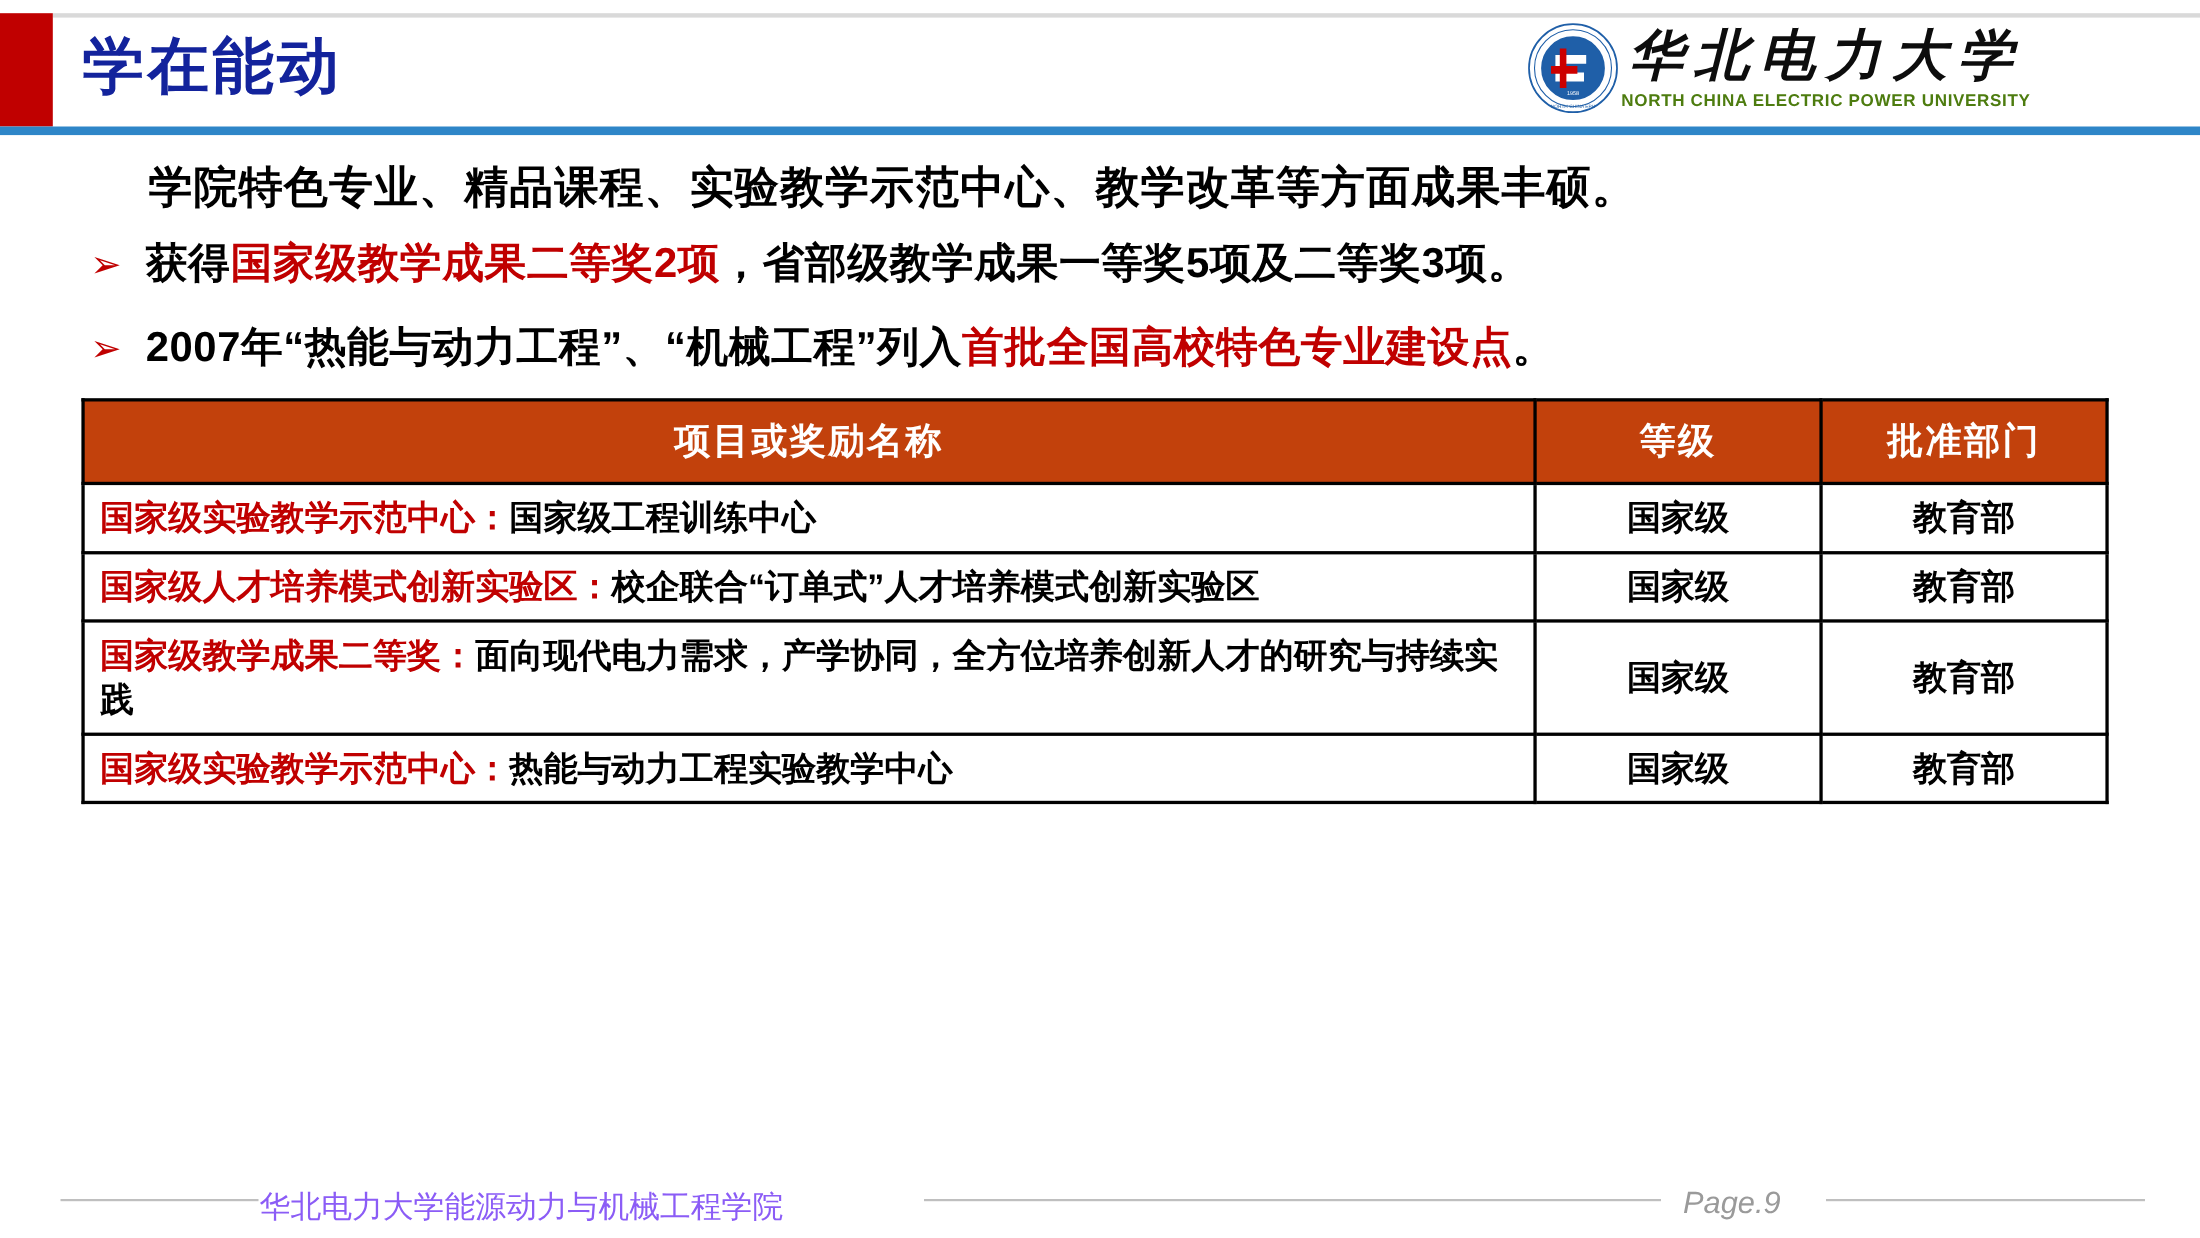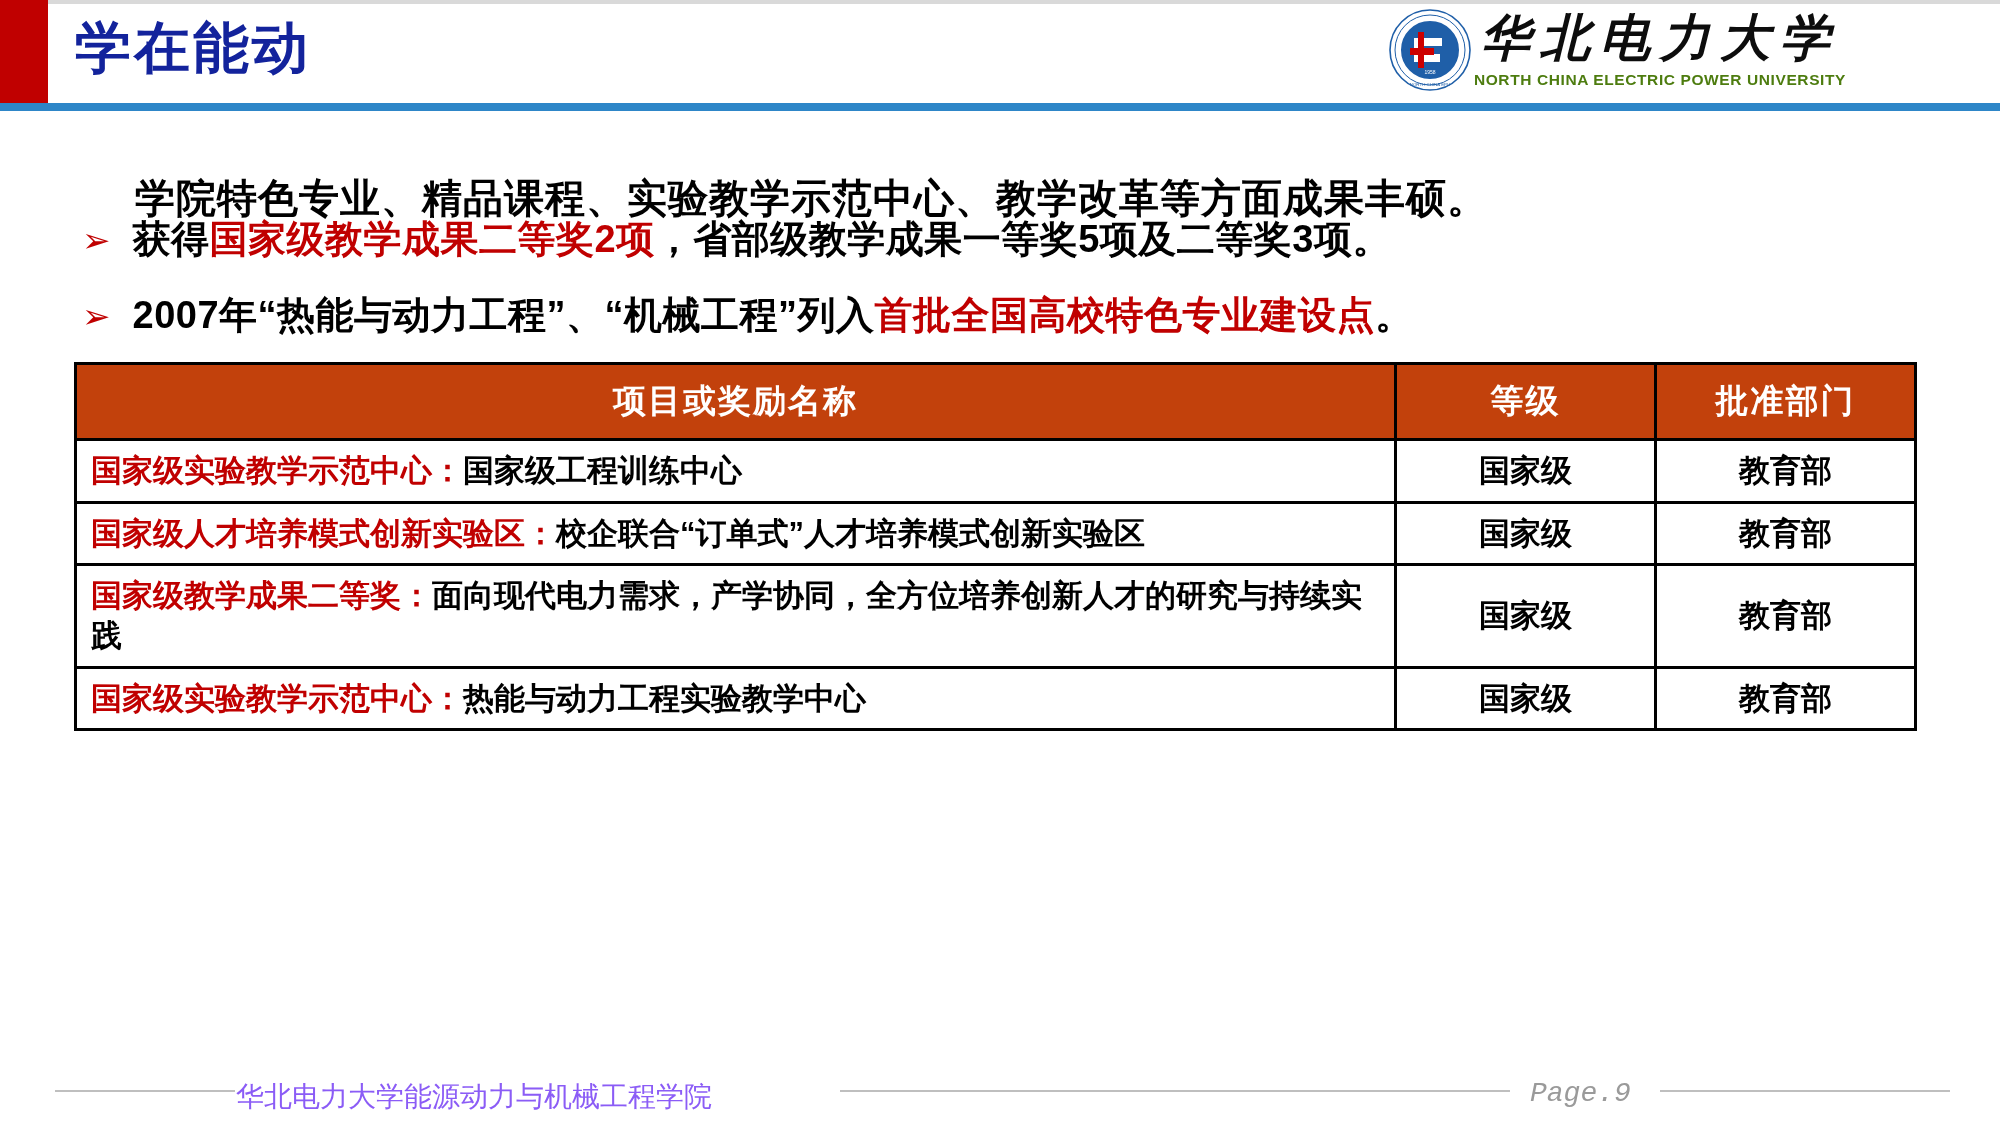--- a/index.html
+++ b/index.html
@@ -11,21 +11,21 @@
     height: 1125px;
     background: #ffffff;
     font-family: "Liberation Sans", "DejaVu Sans", sans-serif;
     overflow: hidden;
     position: relative;
   }
 
   
   .slide-header {
     position: absolute;
-    left: 0; top: 0;
+    left: 0; top: 12px;
     width: 1864px;
     height: 113px;
   }
   .header-redbar {
     position: absolute;
     left: 0; top: 0;
     width: 48px;
     height: 103px;
     background: #c00000;
   }
@@ -100,21 +100,20 @@
 
   
   .intro-line {
     position: absolute;
     left: 135px; top: 143px;
     font-size: 40px;
     font-weight: bold;
     color: #000000;
     letter-spacing: 1px;
     white-space: nowrap;
-    margin-top: 28px;
   }
   .bullet-row {
     position: absolute;
     display: flex;
     align-items: baseline;
     white-space: nowrap;
   }
   .bullet-row.b1 { left: 82px; top: 214px; }
   .bullet-row.b2 { left: 82px; top: 290px; }
   .bullet-mark {
@@ -178,21 +177,20 @@
     color: #8b5cf6;
     white-space: nowrap;
   }
   .footer-page {
     position: absolute;
     left: 1530px; top: 1078px;
     font-size: 28px;
     font-style: italic;
     color: #9a9a9a;
     white-space: nowrap;
-    font-family: Liberation Mono, monospace;
   }
   .footer-line {
     position: absolute;
     background: #bfbfbf;
     height: 2px;
   }
   .fl1 { left: 55px;  top: 1090px; width: 180px; }
   .fl2 { left: 840px; top: 1090px; width: 670px; }
   .fl3 { left: 1660px;top: 1090px; width: 290px; }
 </style>

